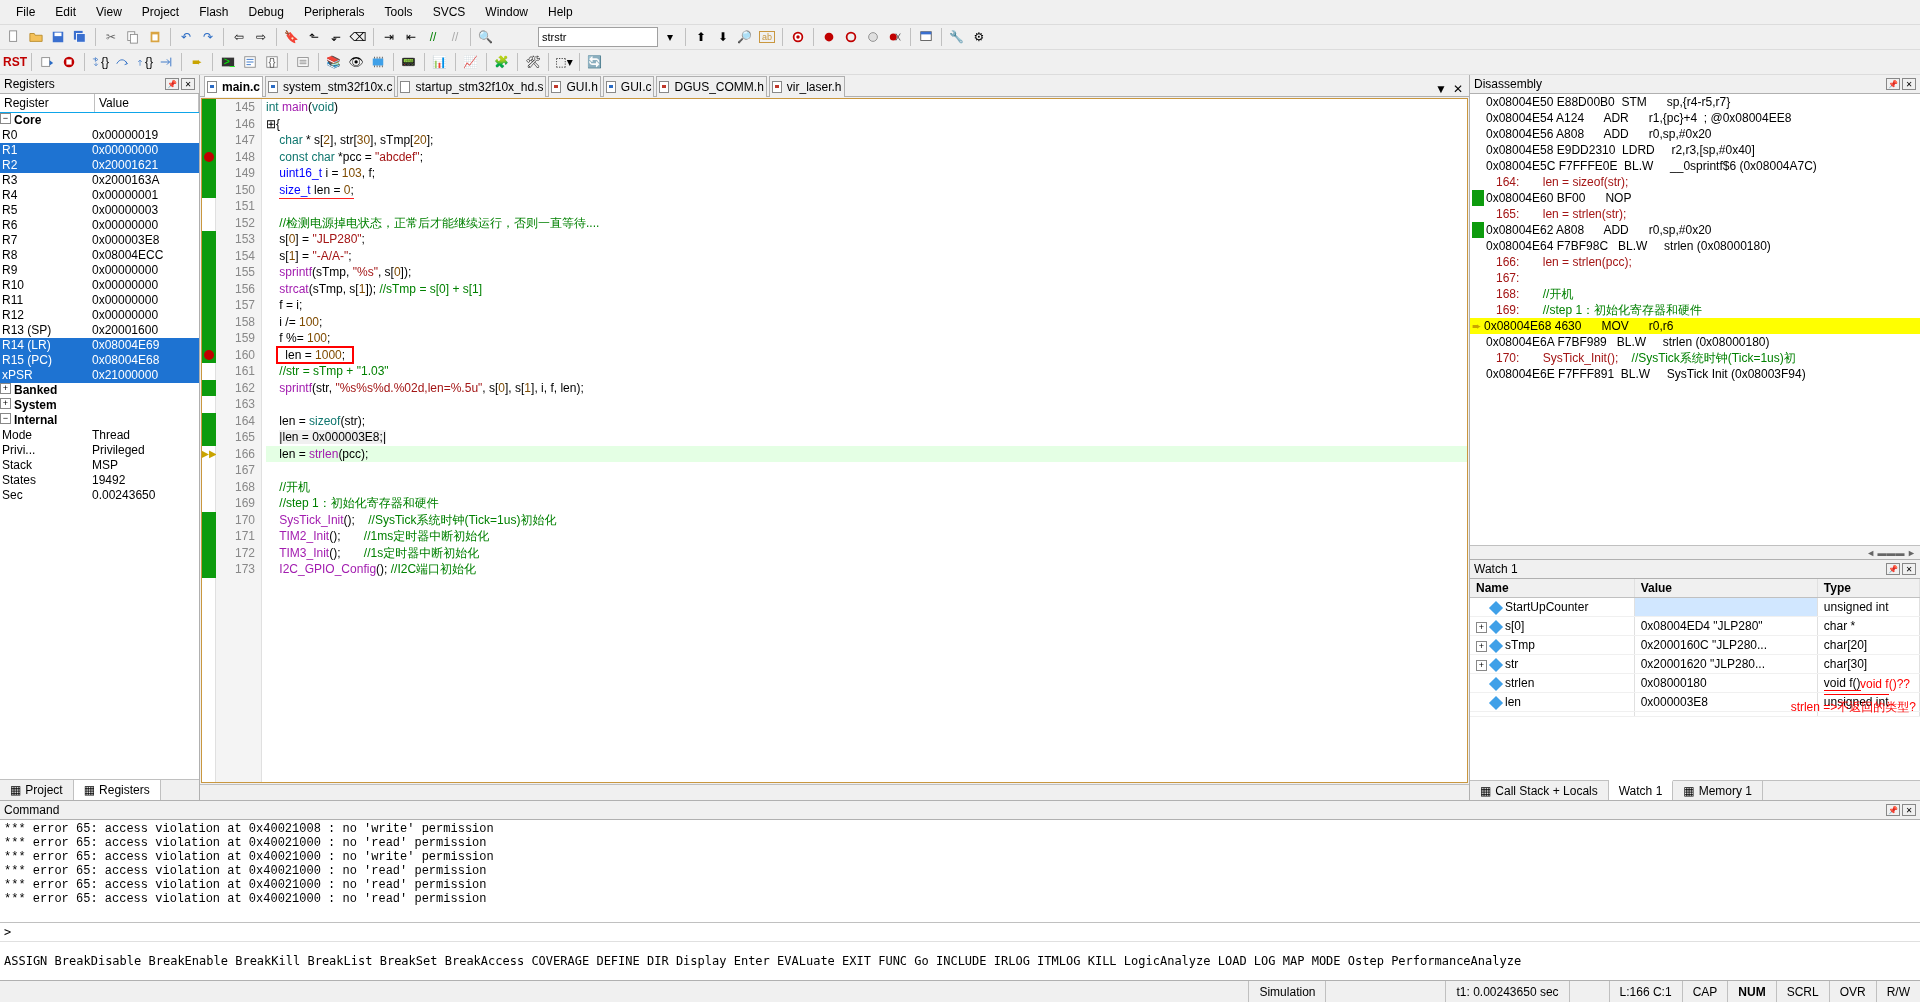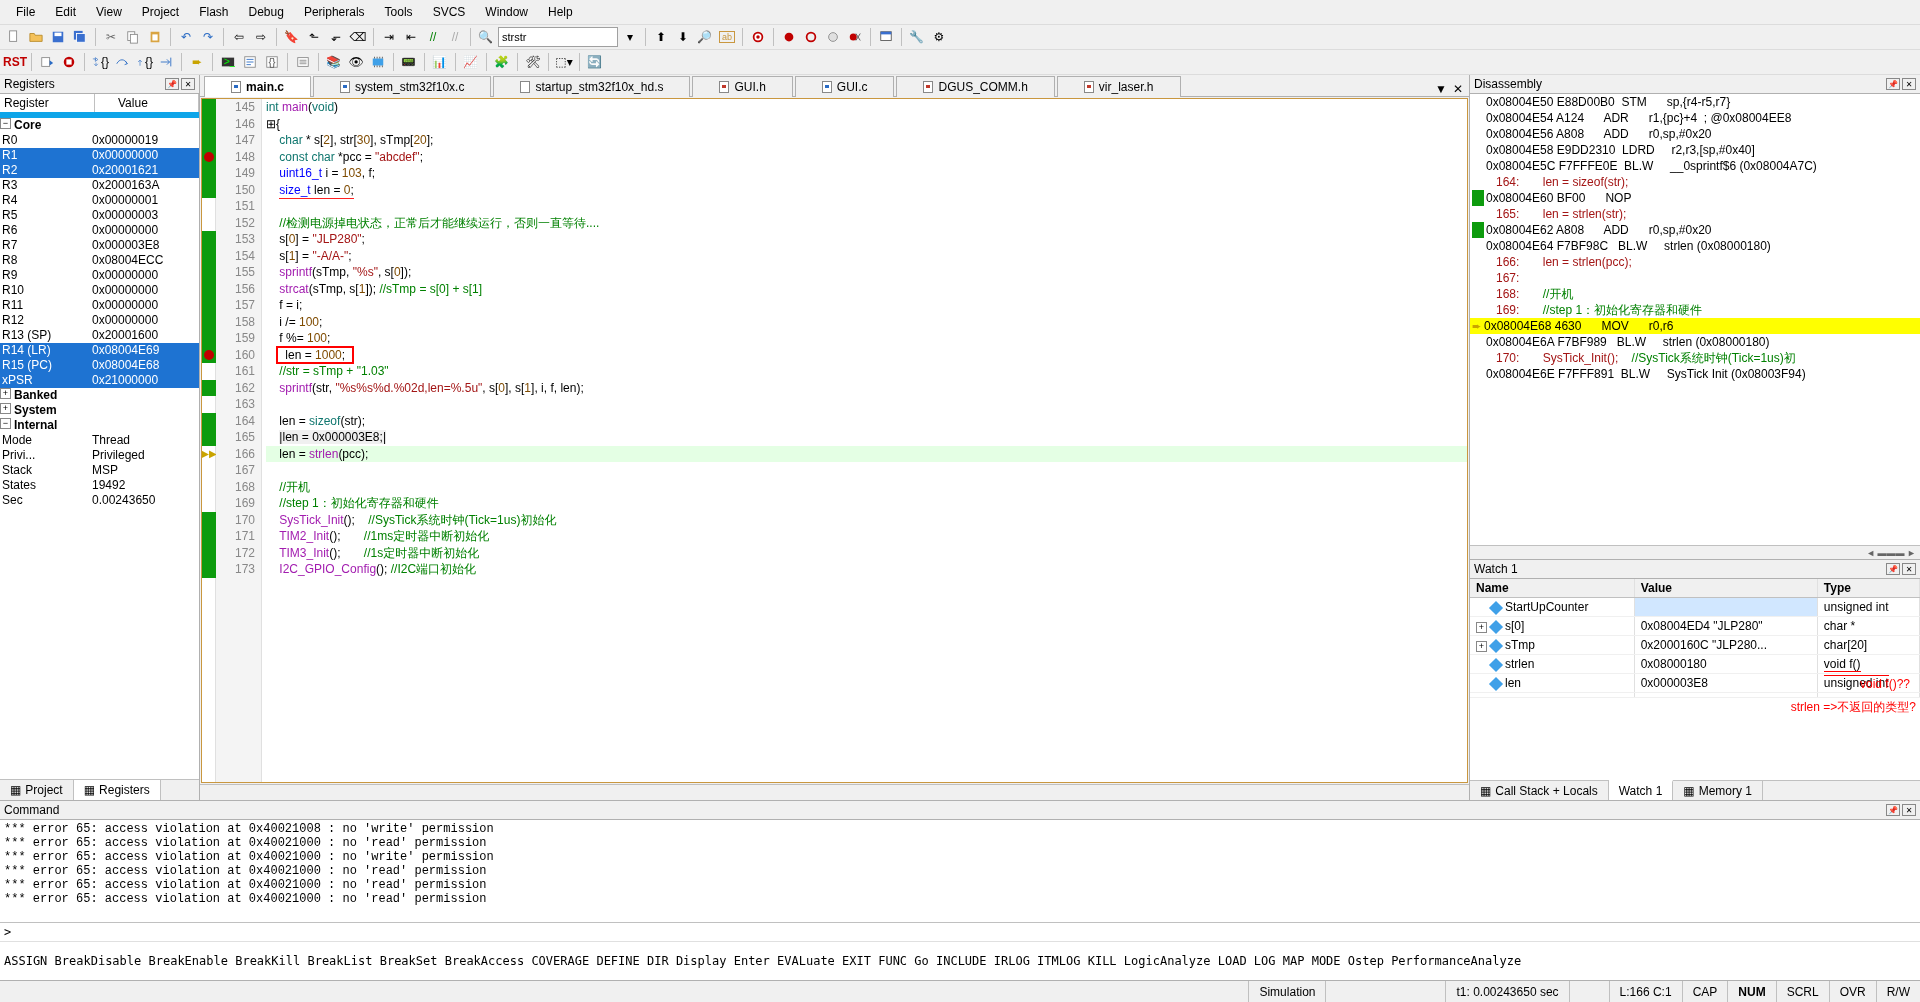--- a/index.html
+++ b/index.html
@@ -7,52 +7,52 @@
 .app { display: flex; flex-direction: column; height: 1002px; width: 1920px; }
 
 
 .menubar { display: flex; background: #f0f0f0; padding: 2px 6px; border-bottom: 1px solid #dcdcdc; }
 .menubar span { padding: 3px 10px; cursor: default; }
 
 
 .toolbar { display: flex; align-items: center; background: #f0f0f0; padding: 2px 4px; border-bottom: 1px solid #dcdcdc; gap: 2px; }
 .tb-btn { width: 20px; height: 20px; display: flex; align-items: center; justify-content: center; border: 1px solid transparent; cursor: default; }
 .tb-sep { width: 1px; height: 18px; background: #c0c0c0; margin: 0 3px; }
-.tb-combo { height: 20px; border: 1px solid #a0a0a0; width: 120px; padding: 0 3px; font-size: 11px; }
+.tb-combo { height: 20px; border: 1px solid #a0a0a0; width: 120px; padding: 0 3px; font-size: 11px; margin-left: 40px; }
 
 
 .ic-new   { color: #777; } .ic-open { color: #d9a441; } .ic-save { color: #2a6bc4; }
 .ic-cut   { color: #666; } .ic-copy { color: #666; } .ic-paste { color: #d9a441; }
 .ic-undo  { color: #2a6bc4; } .ic-redo { color: #2a6bc4; }
 .ic-find  { color: #666; } .ic-book { color: #2a6bc4; }
 .ic-rst   { color: #c00000; font-weight: bold; font-size: 10px; }
 svg.ic { width: 14px; height: 14px; }
 
 
 .main { flex: 1; display: flex; min-height: 0; }
 
 
 .regs { width: 200px; border-right: 1px solid #b0b0b0; display: flex; flex-direction: column; background: #fff; }
 .panel-title { background: #f0f0f0; border-bottom: 1px solid #b0b0b0; padding: 2px 4px; display: flex; align-items: center; justify-content: space-between; font-size: 11px; }
 .panel-title .panel-icons { display: flex; gap: 2px; }
 .panel-title .pi { width: 14px; height: 12px; border: 1px solid #888; font-size: 8px; display: flex; align-items: center; justify-content: center; cursor: default; }
-.reg-head { display: flex; border-bottom: 6px solid #0ea5e9; gap: 19px; }
+.reg-head { display: flex; border-bottom: 1px solid #0ea5e9; }
 .reg-head div { padding: 2px 4px; border-right: 1px solid #c0c0c0; font-size: 12px; }
 .reg-col-r { width: 95px; } .reg-col-v { flex: 1; }
 .reg-tree { flex: 1; overflow: auto; font-family: "Courier New", monospace; font-size: 12px; }
 .reg-row { display: flex; line-height: 15px; }
 .reg-row.sel { background: #1e73d2; color: #fff; }
 .reg-row .rn { width: 90px; }
 .reg-exp { display: inline-block; width: 11px; height: 11px; border: 1px solid #888; text-align: center; line-height: 9px; margin-right: 3px; font-family: sans-serif; font-size: 9px; vertical-align: middle; }
 .reg-leaf { padding-left: 2px; }
 
 
 .mid { flex: 1; display: flex; flex-direction: column; border-right: 1px solid #b0b0b0; min-width: 0; }
 .tabs { display: flex; background: #f0f0f0; border-bottom: 1px solid #b0b0b0; padding-left: 4px; align-items: flex-end; }
-.tab { padding: 3px 26px; border: 1px solid #b0b0b0; border-bottom: none; background: #f0f0f0; margin-right: 2px; display: flex; align-items: center; gap: 5px; font-size: 11px; position: relative; top: 1px; }
+.tab { padding: 3px 2px; border: 1px solid #b0b0b0; border-bottom: none; background: #f0f0f0; margin-right: 2px; display: flex; align-items: center; gap: 5px; font-size: 11px; position: relative; top: 1px; }
 .tab.active { background: #fff; font-weight: bold; }
 .tab-ic { width: 10px; height: 12px; border: 1px solid #888; background: #fff; position: relative; }
 .tab-ic.h::after { content: ""; position: absolute; top: 3px; left: 2px; right: 2px; height: 3px; background: #c0392b; }
 .tab-ic.c::after { content: ""; position: absolute; top: 3px; left: 2px; right: 2px; height: 3px; background: #2a6bc4; }
 .tab-close { margin-left: auto; display: flex; align-items: center; gap: 6px; padding-right: 6px; font-size: 11px; }
 
 .editor { flex: 1; display: flex; background: #fff; font-family: Consolas, "Courier New", monospace; font-size: 13px; overflow: hidden; border: 1px solid #c9973f; margin: 1px; }
 .marker-col { width: 14px; background: #fff; border-right: 1px solid #e0e0e0; }
 .marker { width: 14px; height: 16.5px; display: flex; align-items: center; justify-content: center; }
 .mk-bp   { width: 10px; height: 10px; background: #c00000; border-radius: 50%; }
@@ -660,20 +660,25 @@
                   <td><span class="exp">+</span><span class="dia"></span>s[0]</td>
                   <td class="">0x08004ED4 "JLP280"</td>
                   <td>char *</td>
                 </tr>
                 <tr>
                   <td><span class="exp">+</span><span class="dia"></span>sTmp</td>
                   <td class="">0x2000160C "JLP280...</td>
                   <td>char[20]</td>
                 </tr>
                 <tr>
+                  <td><span class="exp">+</span><span class="dia"></span>str</td>
+                  <td class="">0x20001620 "JLP280...</td>
+                  <td>char[30]</td>
+                </tr>
+                <tr>
                   <td><span style="display:inline-block;width:15px"></span><span class="dia"></span>strlen</td>
                   <td class="">0x08000180</td>
                   <td><span style="border-bottom:1px solid red">void f()</span></td>
                 </tr>
                 <tr>
                   <td><span style="display:inline-block;width:15px"></span><span class="dia"></span>len</td>
                   <td class="">0x000003E8</td>
                   <td><span style="border-top:1px solid red">unsigned int</span></td>
                 </tr>
                 <tr>

